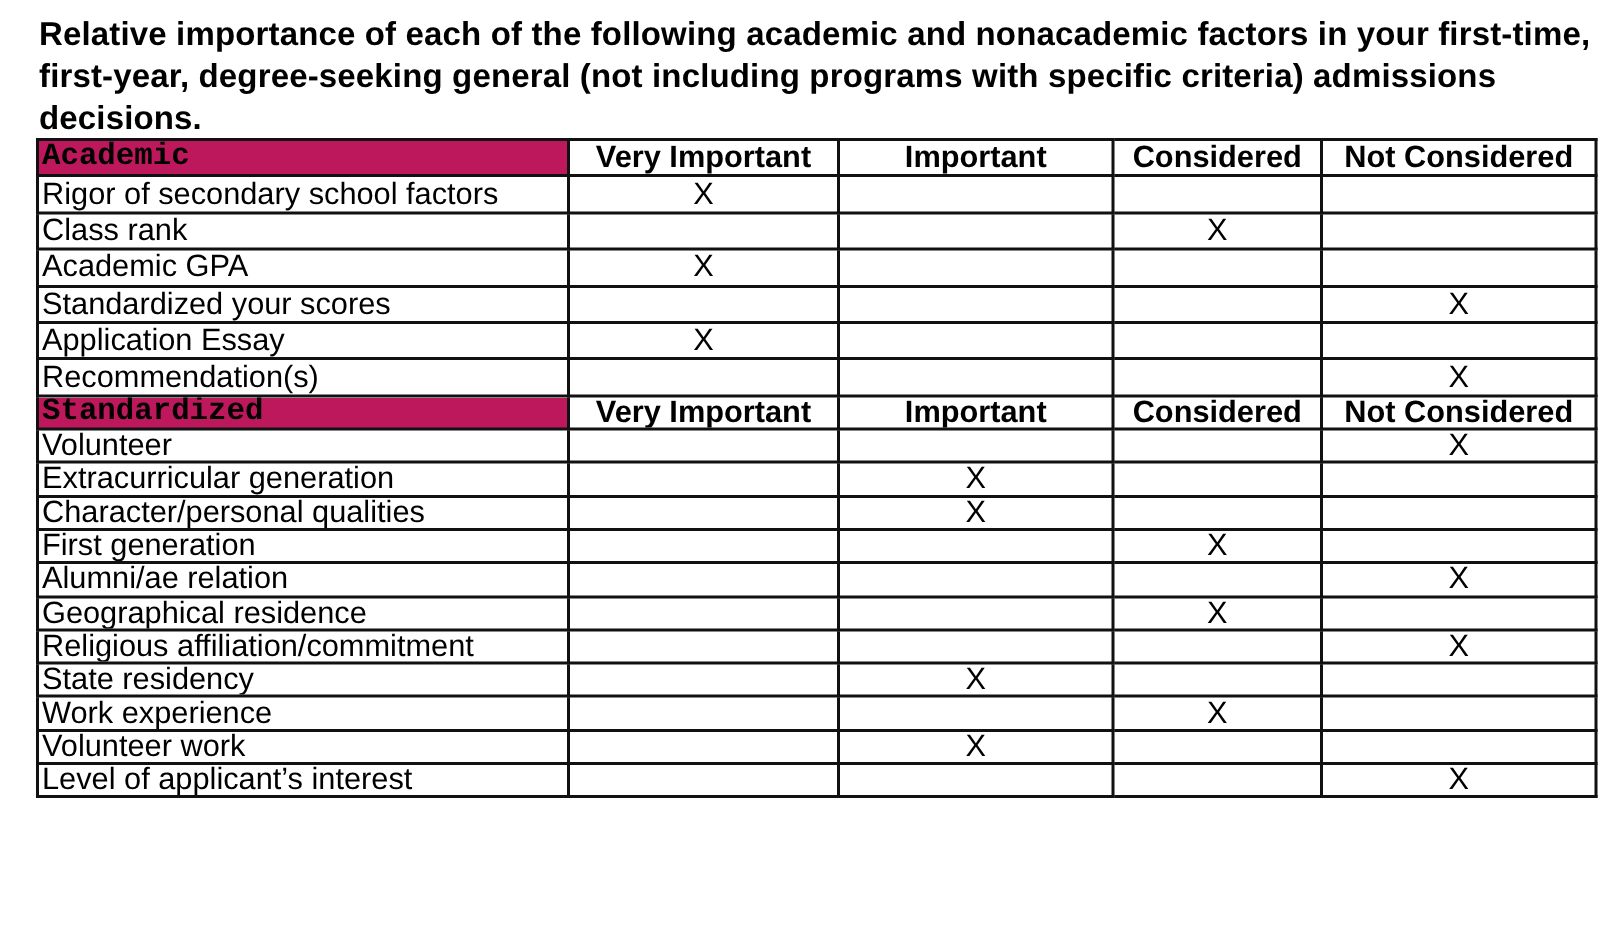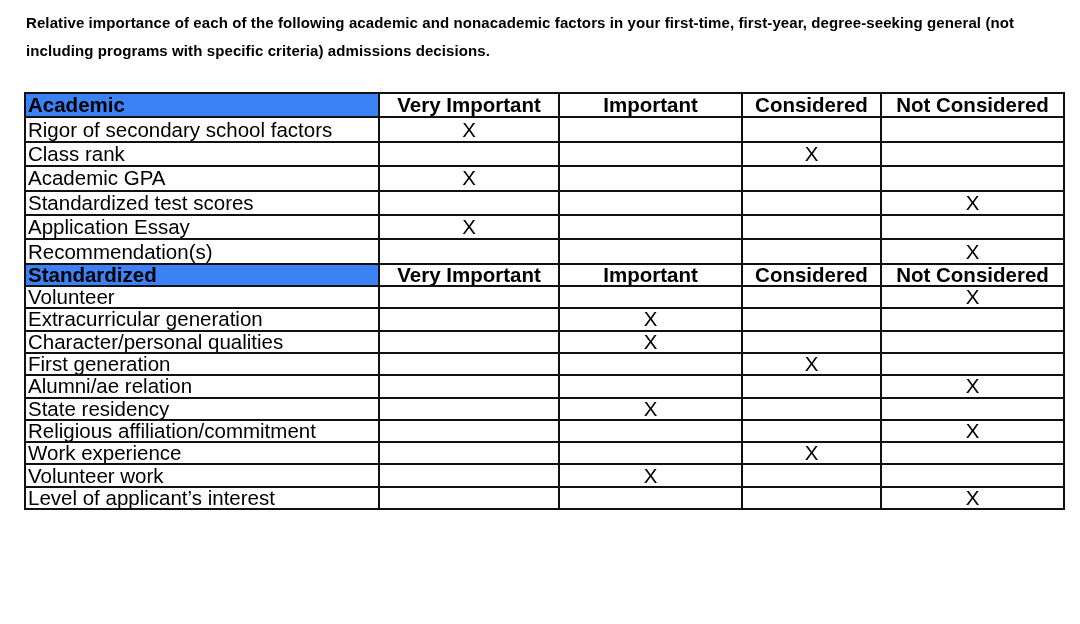--- a/index.html
+++ b/index.html
@@ -1,28 +1,28 @@
 <!DOCTYPE html>
 <html><head>
 <meta charset="utf-8">
 <style>
   html, body { margin: 0; padding: 0; background: #ffffff; }
   body { width: 1080px; height: 624px; position: relative; overflow: hidden;
          font-family: "Liberation Sans", sans-serif; color: #000; }
   .title { position: absolute; left: 26px; top: 9px; width: 1040px;
-           font-weight: bold; font-size: 15px; line-height: 28px; letter-spacing: 0.1px; }
+           font-weight: bold; font-size: 22px; line-height: 28px; letter-spacing: 0.1px; }
   table.grid { position: absolute; left: 24px; top: 92px; width: 1039px;
                border-collapse: collapse; table-layout: fixed; }
   table.grid td { border: 2px solid #111; padding: 0 2px; font-size: 20.5px;
                   white-space: nowrap; overflow: hidden; vertical-align: middle; }
   col.c1 { width: 354px; } col.c2 { width: 180px; } col.c3 { width: 183px; }
   col.c4 { width: 139px; } col.c5 { width: 183px; }
   tr.sec-acad td { height: 22.4px; line-height: 22px; }
   tr.sec-non td { height: 20.3px; line-height: 20px; }
-  td.sec-label { background: #3b82f6; font-weight: bold; }
+  td.sec-label { background: #be185d; font-weight: bold; font-family: Liberation Mono, monospace; }
   td.hdr { font-weight: bold; text-align: center; font-size: 20px; }
   td.mark { text-align: center; font-size: 20px; }
 </style>
 </head>
 <body>
 
 <div class="title">Relative importance of each of the following academic and nonacademic factors in your first-time, first-year, degree-seeking general (not including programs with specific criteria) admissions decisions.</div>
 
 <table class="grid">
   <colgroup>
@@ -55,21 +55,21 @@
         <td class="mark"></td>
       </tr>
       <tr class="sec-acad">
         <td>Academic GPA</td>
         <td class="mark">X</td>
         <td class="mark"></td>
         <td class="mark"></td>
         <td class="mark"></td>
       </tr>
       <tr class="sec-acad">
-        <td>Standardized test scores</td>
+        <td>Standardized your scores</td>
         <td class="mark"></td>
         <td class="mark"></td>
         <td class="mark"></td>
         <td class="mark">X</td>
       </tr>
       <tr class="sec-acad">
         <td>Application Essay</td>
         <td class="mark">X</td>
         <td class="mark"></td>
         <td class="mark"></td>
@@ -118,32 +118,39 @@
         <td class="mark"></td>
       </tr>
       <tr class="sec-non">
         <td>Alumni/ae relation</td>
         <td class="mark"></td>
         <td class="mark"></td>
         <td class="mark"></td>
         <td class="mark">X</td>
       </tr>
       <tr class="sec-non">
-        <td>State residency</td>
+        <td>Geographical residence</td>
+        <td class="mark"></td>
         <td class="mark"></td>
         <td class="mark">X</td>
-        <td class="mark"></td>
         <td class="mark"></td>
       </tr>
       <tr class="sec-non">
         <td>Religious affiliation/commitment</td>
         <td class="mark"></td>
         <td class="mark"></td>
         <td class="mark"></td>
         <td class="mark">X</td>
+      </tr>
+      <tr class="sec-non">
+        <td>State residency</td>
+        <td class="mark"></td>
+        <td class="mark">X</td>
+        <td class="mark"></td>
+        <td class="mark"></td>
       </tr>
       <tr class="sec-non">
         <td>Work experience</td>
         <td class="mark"></td>
         <td class="mark"></td>
         <td class="mark">X</td>
         <td class="mark"></td>
       </tr>
       <tr class="sec-non">
         <td>Volunteer work</td>

